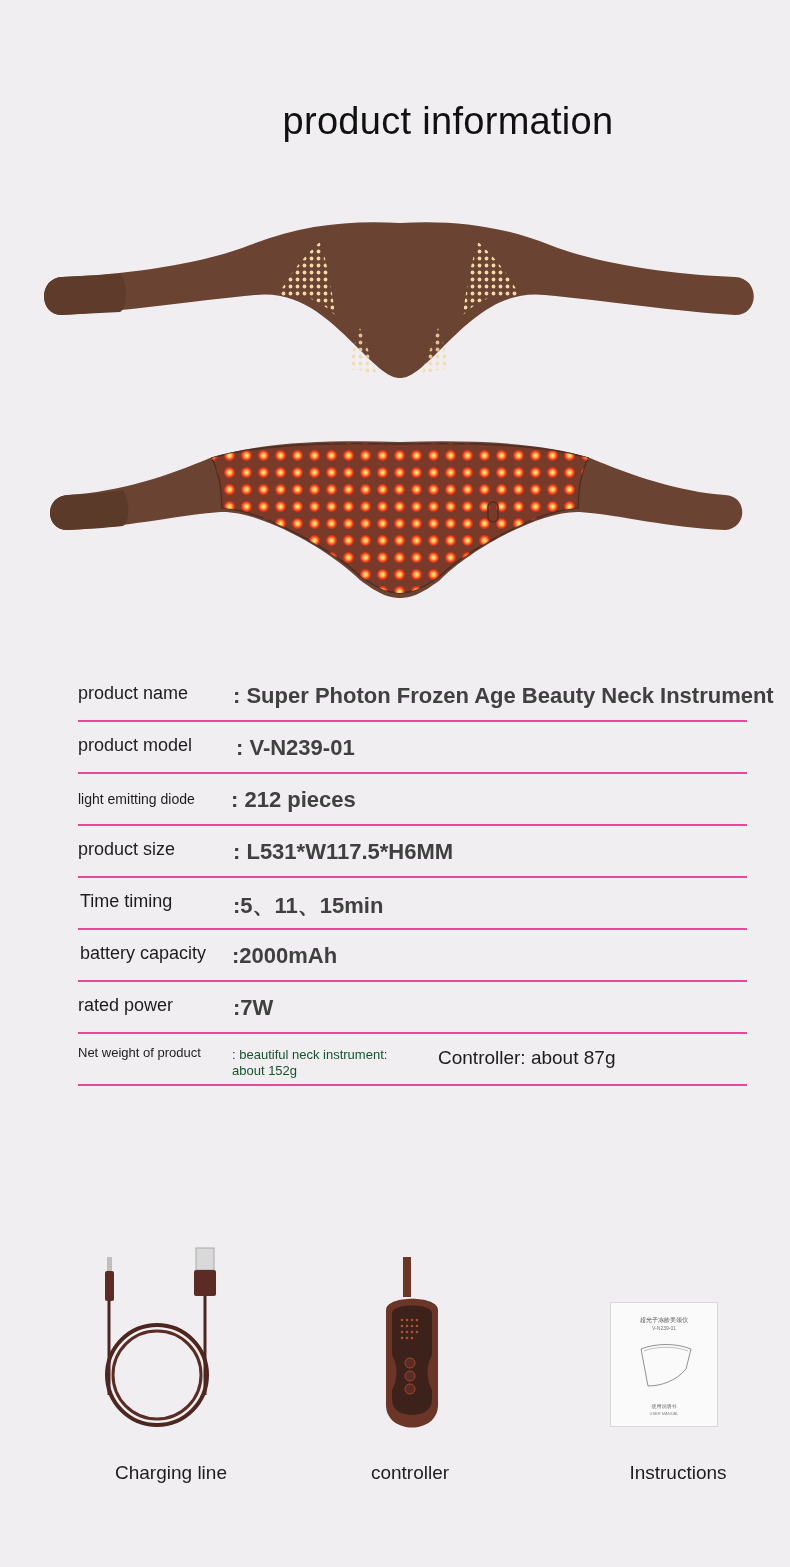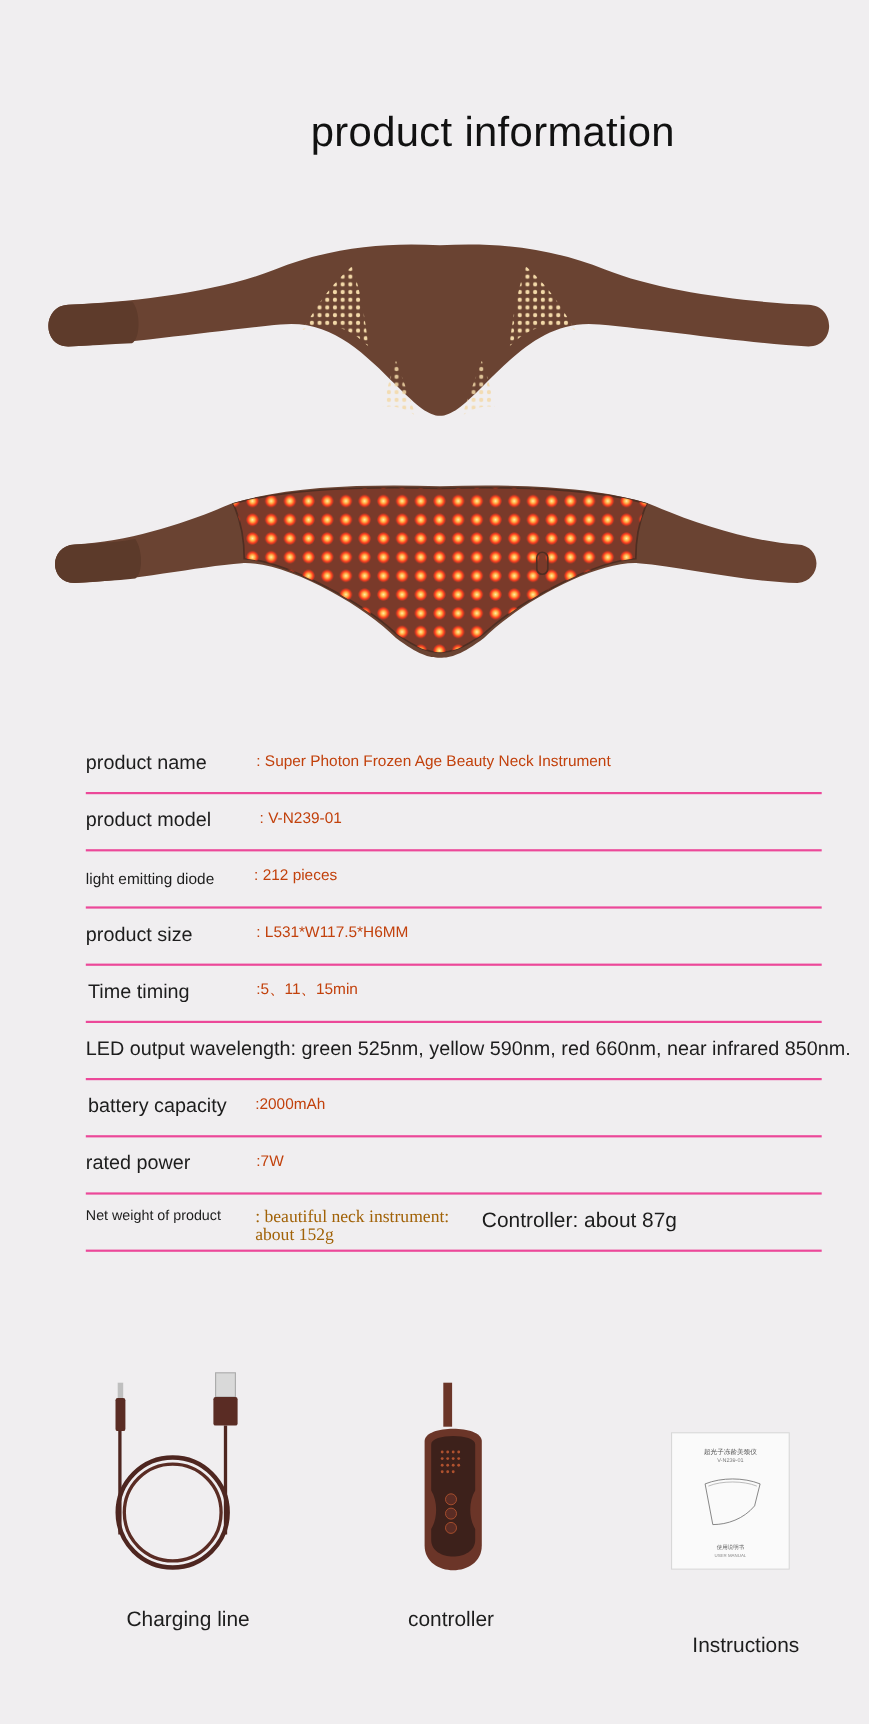--- a/index.html
+++ b/index.html
@@ -20,24 +20,24 @@
   #device-front { top: 220px; height: 170px; }
   #device-led { top: 430px; height: 180px; }
 
   .spec-table { position: absolute; left: 78px; top: 670px; width: 669px; }
   .spec-row {
     position: relative; height: 52px; border-bottom: 2px solid #ec4899;
     box-sizing: border-box;
   }
   .spec-label { position: absolute; left: 0; top: 13px; font-size: 18px; color: #1d1d1d; white-space: nowrap; }
   .spec-label.small { font-size: 14px; top: 17px; }
-  .spec-value { position: absolute; left: 155px; top: 13px; font-size: 14px; color: #c2410c; white-space: nowrap; }
+  .spec-value { position: absolute; left: 155px; top: 13px; font-size: 22px; color: #404040; white-space: nowrap; font-weight: bold; }
   .spec-full { position: absolute; left: 0; top: 13px; font-size: 18px; color: #1d1d1d; white-space: nowrap; }
   .spec-row.indent .spec-label { left: 2px; }
-  .weight-sub { position: absolute; left: 154px; top: 13px; font-size: 16px; line-height: 16px; color: #a16207; font-family: Liberation Serif, serif; }
+  .weight-sub { position: absolute; left: 154px; top: 13px; font-size: 13px; line-height: 16px; color: #14532d; }
   .weight-ctrl { position: absolute; left: 360px; top: 13px; font-size: 19px; color: #1d1d1d; white-space: nowrap; }
 
   .accessory { position: absolute; }
   .acc-label { position: absolute; top: 1462px; font-size: 19px; color: #1d1d1d; text-align: center; }
 </style>
 </head>
 <body>
 
 <div class="title">product information</div>
 
@@ -91,23 +91,20 @@
     <span class="spec-label small">light emitting diode</span>
     <span class="spec-value" style="left:153px">: 212 pieces</span>
   </div>
   <div class="spec-row">
     <span class="spec-label">product size</span>
     <span class="spec-value">: L531*W117.5*H6MM</span>
   </div>
   <div class="spec-row indent">
     <span class="spec-label">Time timing</span>
     <span class="spec-value">:5、11、15min</span>
-  </div>
-  <div class="spec-row">
-    <span class="spec-full">LED output wavelength: green 525nm, yellow 590nm, red 660nm, near infrared 850nm.</span>
   </div>
   <div class="spec-row indent">
     <span class="spec-label">battery capacity</span>
     <span class="spec-value" style="left:154px">:2000mAh</span>
   </div>
   <div class="spec-row">
     <span class="spec-label">rated power</span>
     <span class="spec-value">:7W</span>
   </div>
   <div class="spec-row">
@@ -166,13 +163,13 @@
   <svg style="position:absolute;left:25px;top:38px;" width="60" height="50" viewBox="0 0 60 50">
     <path d="M5,8 C20,2 40,2 55,8 L50,28 C40,40 25,45 12,45 Z" fill="none" stroke="#777" stroke-width="0.8"></path>
     <path d="M8,10 C20,5 40,5 52,10" fill="none" stroke="#999" stroke-width="0.6"></path>
   </svg>
   <div style="position:absolute;left:0;width:100%;top:100px;text-align:center;font-size:5px;color:#666;">使用说明书</div>
   <div style="position:absolute;left:0;width:100%;top:108px;text-align:center;font-size:4px;color:#888;">USER MANUAL</div>
 </div>
 
 <div class="acc-label" style="left:96px; width:150px;">Charging line</div>
 <div class="acc-label" style="left:335px; width:150px;">controller</div>
-<div class="acc-label" style="left:603px; width:150px;margin-top:24px;">Instructions</div>
+<div class="acc-label" style="left:603px; width:150px;">Instructions</div>
 
 </body></html>

